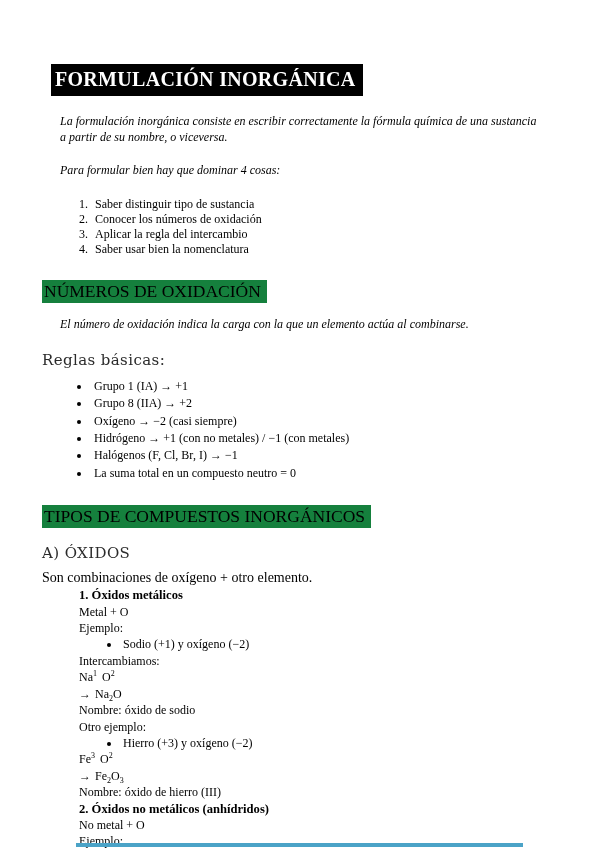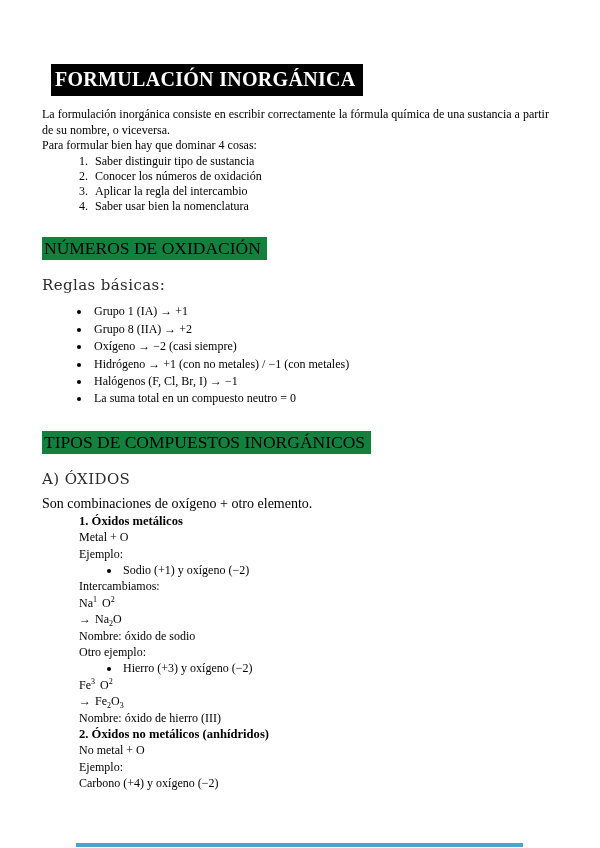--- a/index.html
+++ b/index.html
@@ -14,21 +14,21 @@
   .page{padding:64px 42px 0 42px;}
 
   
   .doc-title{margin:0 0 11px 0;font-size:20px;line-height:28px;}
   .doc-title .hl-black{
     display:inline-block;background:#000;color:#fff;
     font-weight:bold;padding:1px 7px 3px 4px;letter-spacing:0.3px;margin-left:9px;
   }
 
   
-  .body-text{font-size:12px;line-height:15.5px;margin:0;}
+  .body-text{font-size:12px;line-height:15.5px;margin:18px;font-style:italic;}
   .req-list{margin:0;padding-left:49px;font-size:12px;line-height:15.2px;}
   .req-list li{padding-left:4px;}
 
   
   .h-gray{margin:24px 0 0 0;font-size:17.5px;font-weight:normal;line-height:21px;}
   .h-gray .hl-gray{background:#15803d;padding:1px 6px 2px 2px;}
   .after-h{margin-top:15px;}
 
   
   .h-alt{
@@ -77,20 +77,21 @@
     <li>Saber distinguir tipo de sustancia</li>
     <li>Conocer los números de oxidación</li>
     <li>Aplicar la regla del intercambio</li>
     <li>Saber usar bien la nomenclatura</li>
   </ol>
 
   <h2 class="h-gray">
     <span class="hl-gray">NÚMEROS DE OXIDACIÓN</span>
   </h2>
 
+  <p class="body-text after-h">El número de oxidación indica la carga con la que un elemento actúa al combinarse.</p>
 
   <h3 class="h-alt">Reglas básicas:</h3>
 
   <ul class="rules-list">
     <li>Grupo 1 (IA) → +1</li>
     <li>Grupo 8 (IIA) → +2</li>
     <li>Oxígeno → −2 (casi siempre)</li>
     <li>Hidrógeno → +1 (con no metales) / −1 (con metales)</li>
     <li>Halógenos (F, Cl, Br, I) → −1</li>
     <li>La suma total en un compuesto neutro = 0</li>

